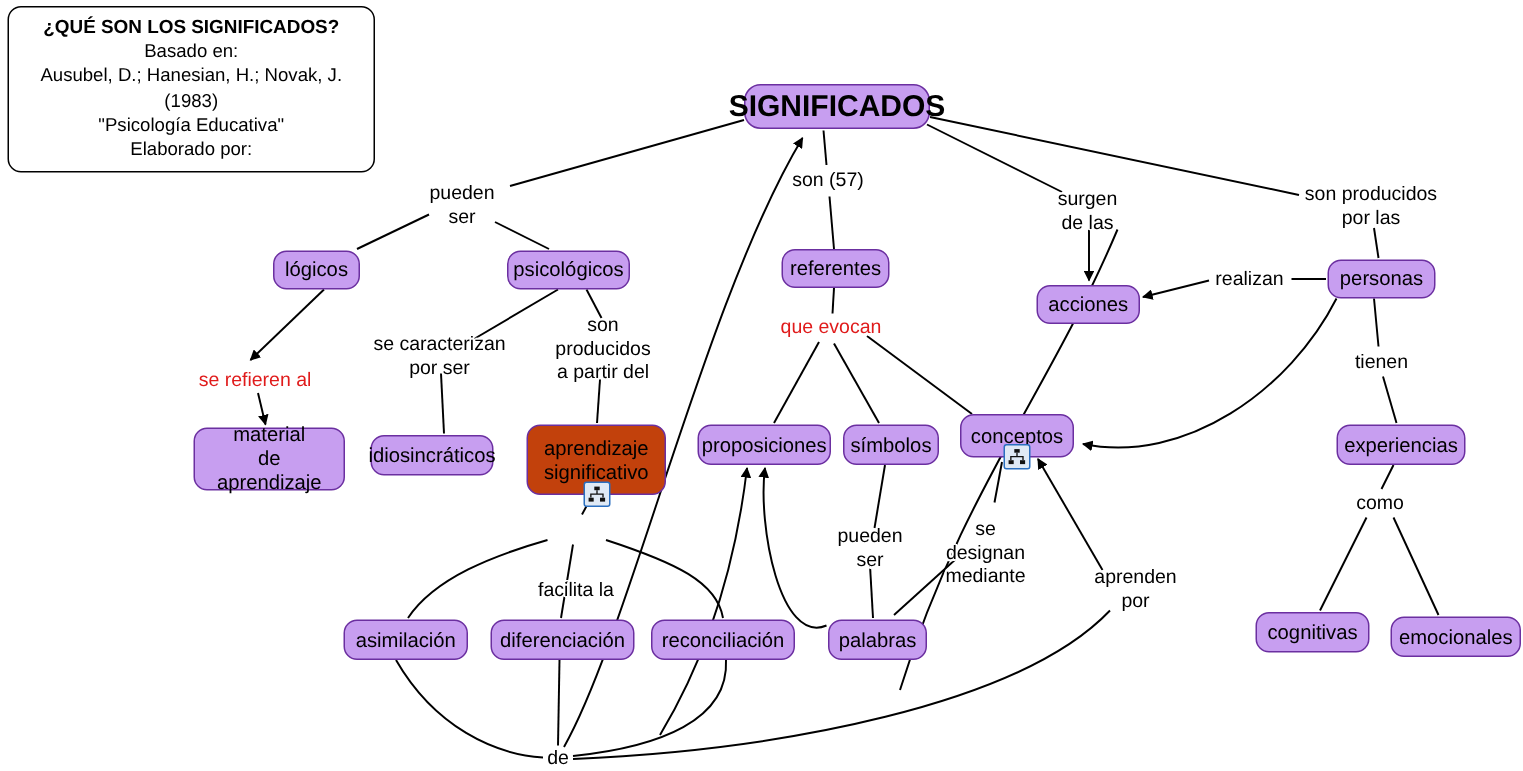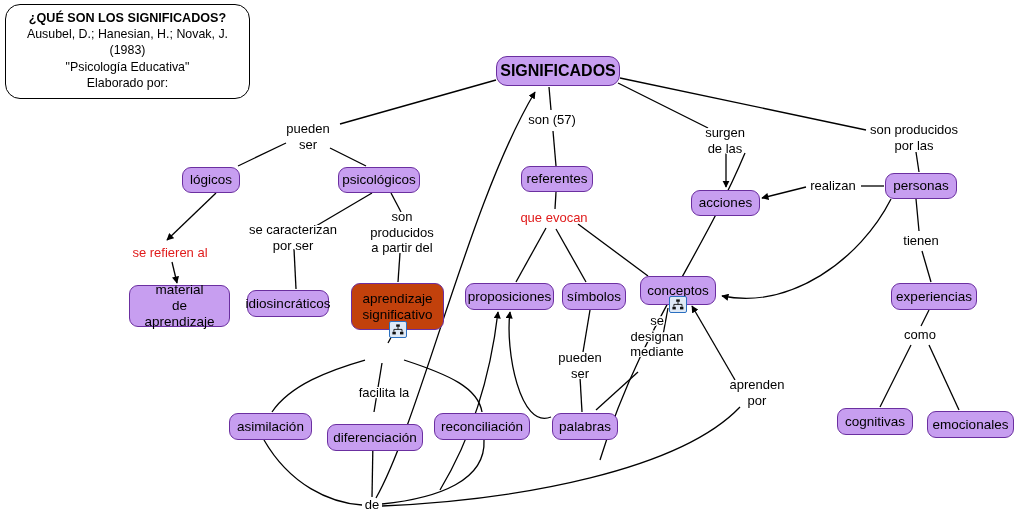--- a/index.html
+++ b/index.html
@@ -37,21 +37,21 @@
     text-align: center;
     display: flex;
     align-items: center;
     justify-content: center;
     padding: 2px 8px;
     white-space: pre-line;
     z-index: 3;
   }
   .node.root {
     font-weight: bold;
-    font-size: 16px;
+    font-size: 20px;
     border-radius: 11px;
     border-width: 1.6px;
   }
   .linklabel {
     position: absolute;
     font-size: 13px;
     line-height: 15.5px;
     color: #000000;
     text-align: center;
     white-space: pre-line;
@@ -68,21 +68,21 @@
       1.5px 0 0 #fff, -1.5px 0 0 #fff, 0 1.5px 0 #fff, 0 -1.5px 0 #fff,
       1px 1px 0 #fff, -1px 1px 0 #fff, 1px -1px 0 #fff, -1px -1px 0 #fff;
   }
   #titlebox {
     position: absolute;
     left: 5px;
     top: 4px;
     width: 245px;
     box-sizing: border-box;
     border: 1.4px solid #000000;
-    border-radius: 15px;
+    border-radius: 9px;
     background: #ffffff;
     padding: 5px 6px 7px 6px;
     text-align: center;
     font-size: 12.4px;
     line-height: 16.2px;
     color: #000000;
     z-index: 5;
   }
   #titlebox .tl-head {
     font-weight: bold;
@@ -188,21 +188,21 @@
       <div class="badge" style="left: 669px; top: 296px; border-color: rgb(42, 111, 192);">
         <svg width="12" height="11" viewBox="0 0 12 11">
           <rect x="4.2" y="0.4" width="3.6" height="2.4" fill="#111"></rect>
           <rect x="0.4" y="7.8" width="3.4" height="2.6" fill="#111"></rect>
           <rect x="8.0" y="7.8" width="3.4" height="2.6" fill="#111"></rect>
           <path d="M6 2.9 L6 5.4 M1.9 7.7 L1.9 5.4 L10 5.4 L10 7.7" stroke="#111" stroke-width="0.9" fill="none"></path>
         </svg>
       </div>
       <div class="node" style="left: 891px; top: 283px; width: 86px; height: 27px; background: rgb(199, 158, 240); border-color: rgb(107, 47, 160);">experiencias</div>
       <div class="node" style="left: 229px; top: 413px; width: 83px; height: 27px; background: rgb(199, 158, 240); border-color: rgb(107, 47, 160);">asimilación</div>
-      <div class="node" style="left: 327px; top: 424px; width: 96px; height: 27px; background: rgb(199, 158, 240); border-color: rgb(107, 47, 160);">diferenciación</div>
+      <div class="node" style="left: 327px; top: 413px; width: 96px; height: 27px; background: rgb(199, 158, 240); border-color: rgb(107, 47, 160);">diferenciación</div>
       <div class="node" style="left: 434px; top: 413px; width: 96px; height: 27px; background: rgb(199, 158, 240); border-color: rgb(107, 47, 160);">reconciliación</div>
       <div class="node" style="left: 552px; top: 413px; width: 66px; height: 27px; background: rgb(199, 158, 240); border-color: rgb(107, 47, 160);">palabras</div>
       <div class="node" style="left: 837px; top: 408px; width: 76px; height: 27px; background: rgb(199, 158, 240); border-color: rgb(107, 47, 160);">cognitivas</div>
       <div class="node" style="left: 927px; top: 411px; width: 87px; height: 27px; background: rgb(199, 158, 240); border-color: rgb(107, 47, 160);">emocionales</div>
     </div>
   <div id="label-layer">
       <div class="linklabel boxed" style="left: 308px; top: 136px;">pueden
 ser</div>
       <div class="linklabel boxed" style="left: 552px; top: 120px;">son (57)</div>
       <div class="linklabel boxed" style="left: 725px; top: 140px;">surgen
@@ -215,28 +215,29 @@
 por ser</div>
       <div class="linklabel boxed" style="left: 402px; top: 232px;">son
 producidos
 a partir del</div>
       <div class="linklabel boxed red" style="left: 554px; top: 218px; color: rgb(224, 27, 27);">que evocan</div>
       <div class="linklabel boxed" style="left: 921px; top: 241px;">tienen</div>
       <div class="linklabel boxed" style="left: 920px; top: 335px;">como</div>
       <div class="linklabel boxed" style="left: 384px; top: 353px; margin-top: 40px;">facilita la</div>
       <div class="linklabel boxed" style="left: 580px; top: 365px;">pueden
 ser</div>
-      <div class="linklabel boxed" style="left: 657px; top: 336px;">se
+      <div class="linklabel boxed" style="left: 657px; top: 368px;">se
 designan
 mediante</div>
       <div class="linklabel boxed" style="left: 757px; top: 392px;">aprenden
 por</div>
       <div class="linklabel boxed" style="left: 372px; top: 505px;">de</div>
     </div>
 
   <div id="titlebox">
     <div class="tl-head">¿QUÉ SON LOS SIGNIFICADOS?</div>
+    <div>Basado en:</div>
     <div>Ausubel, D.; Hanesian, H.; Novak, J. (1983)</div>
     <div>"Psicología Educativa"</div>
     <div>Elaborado por:</div>
   </div>
 
 </div>
 
 </body></html>

